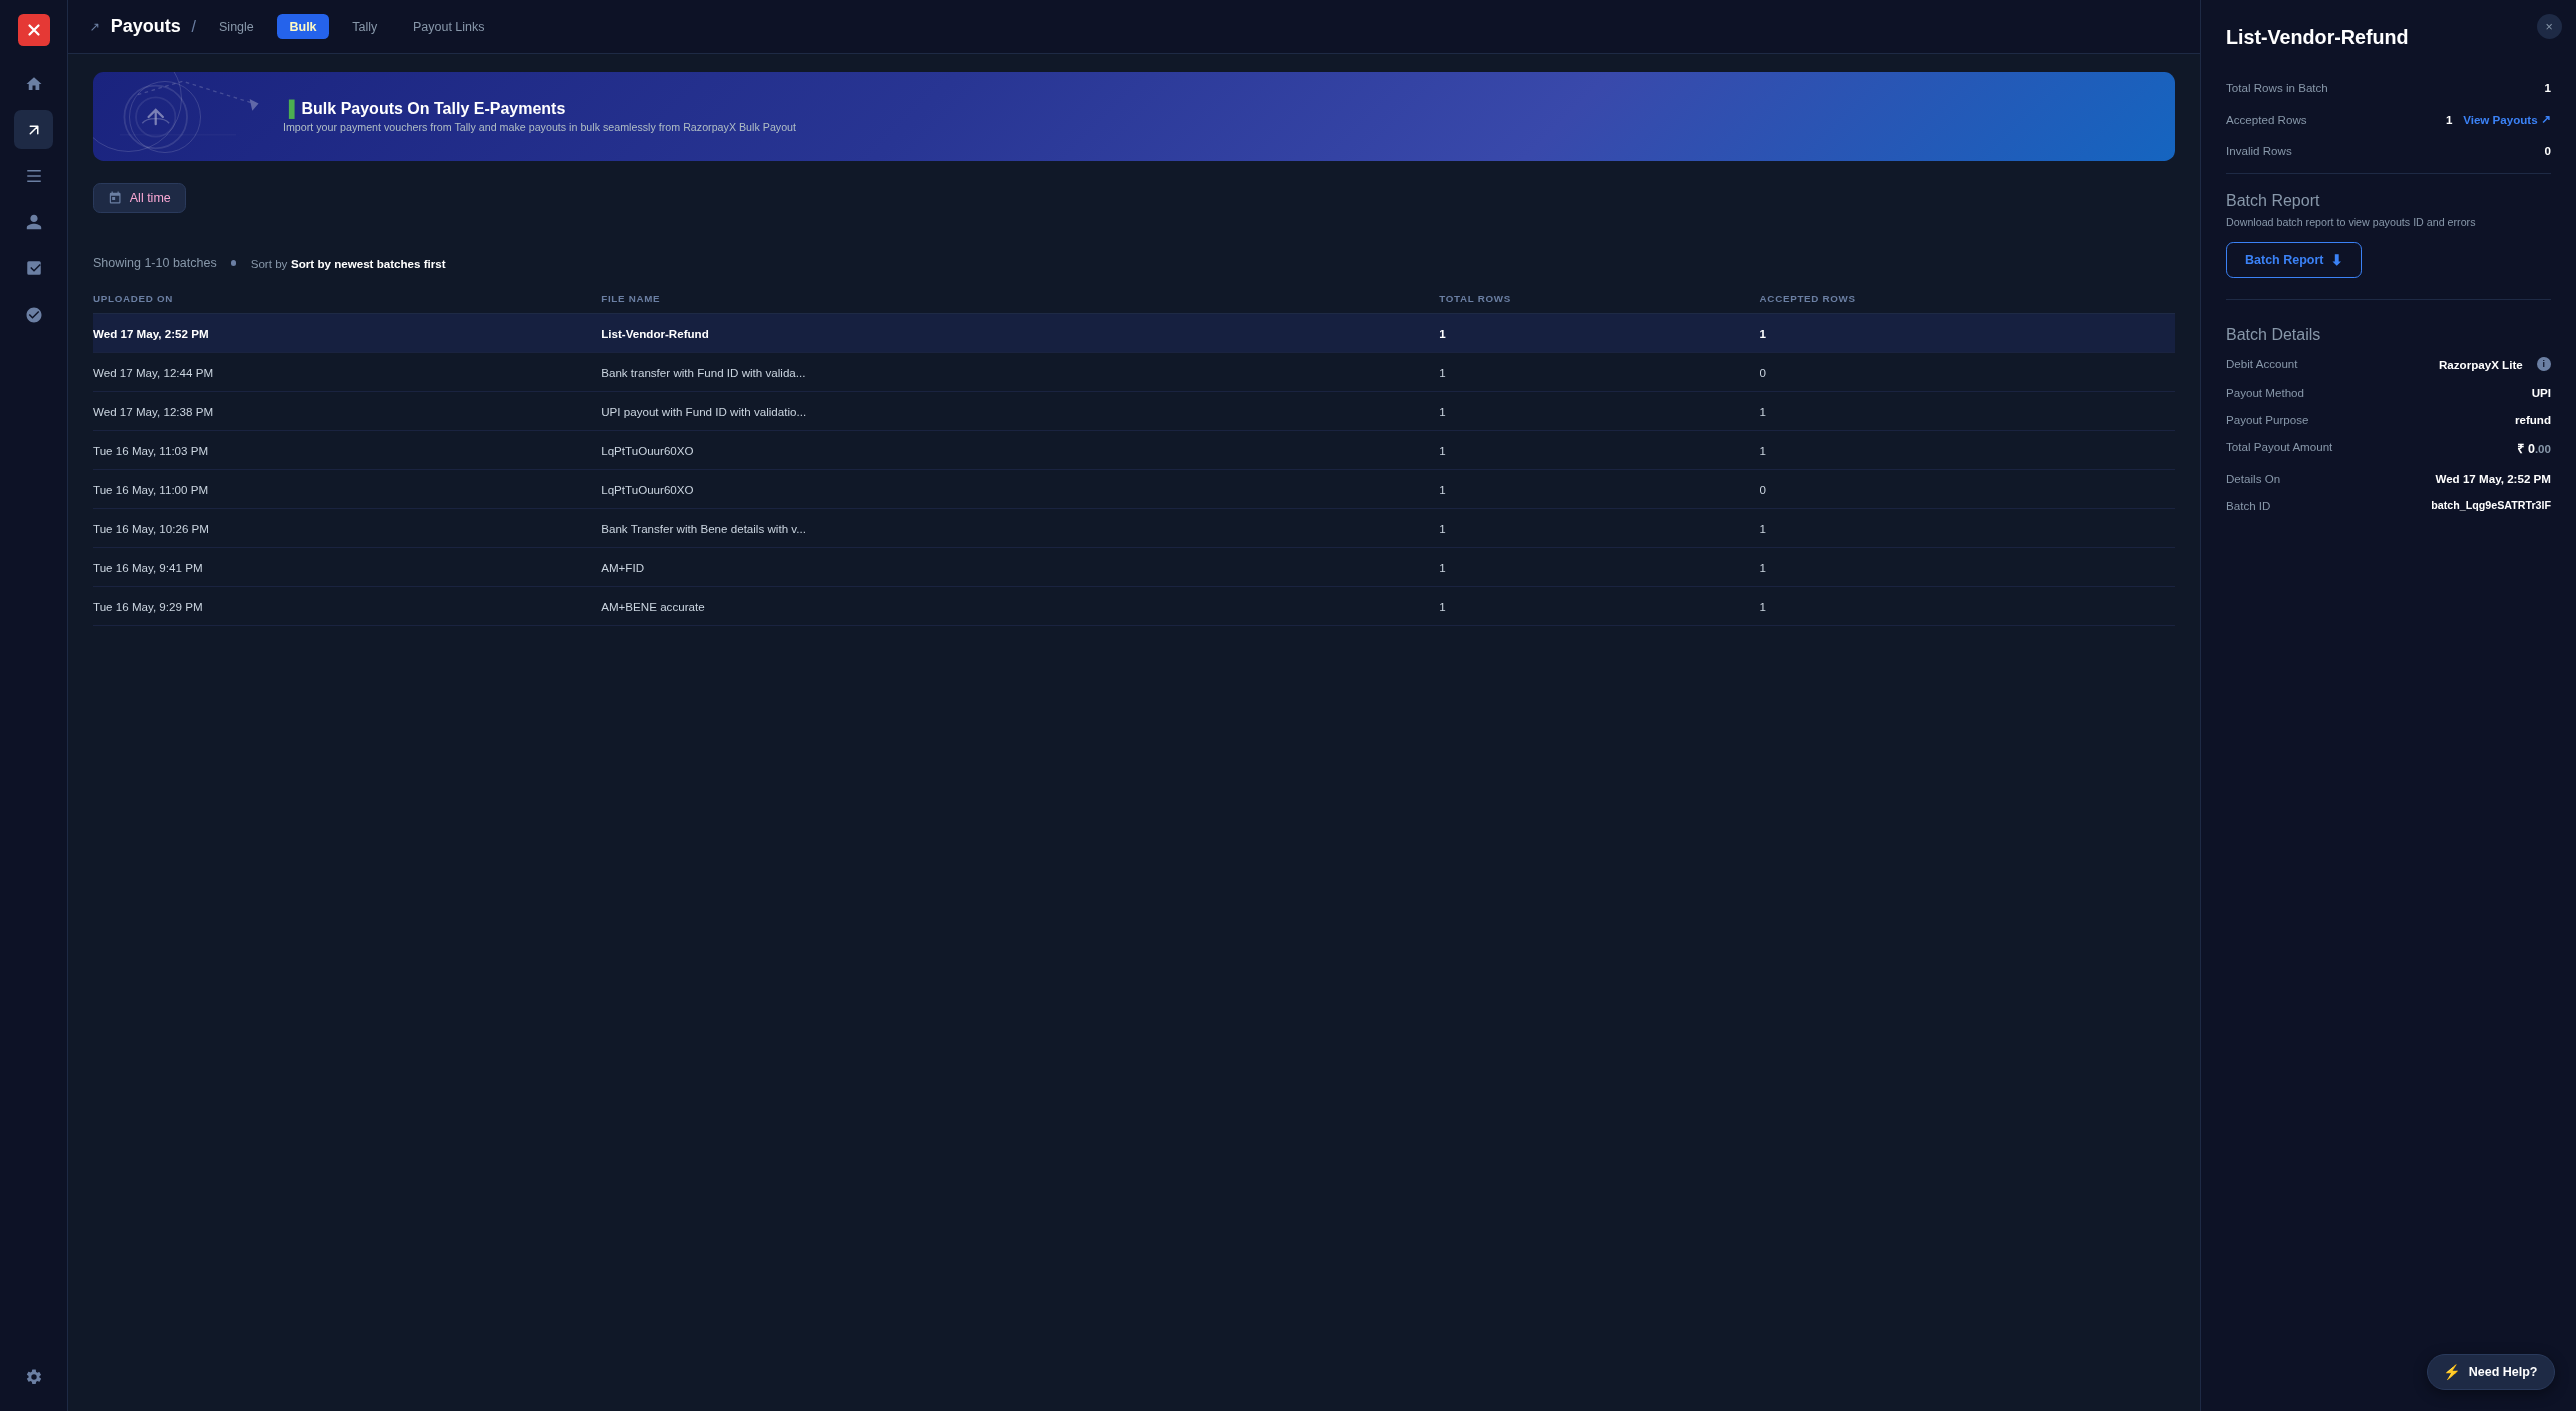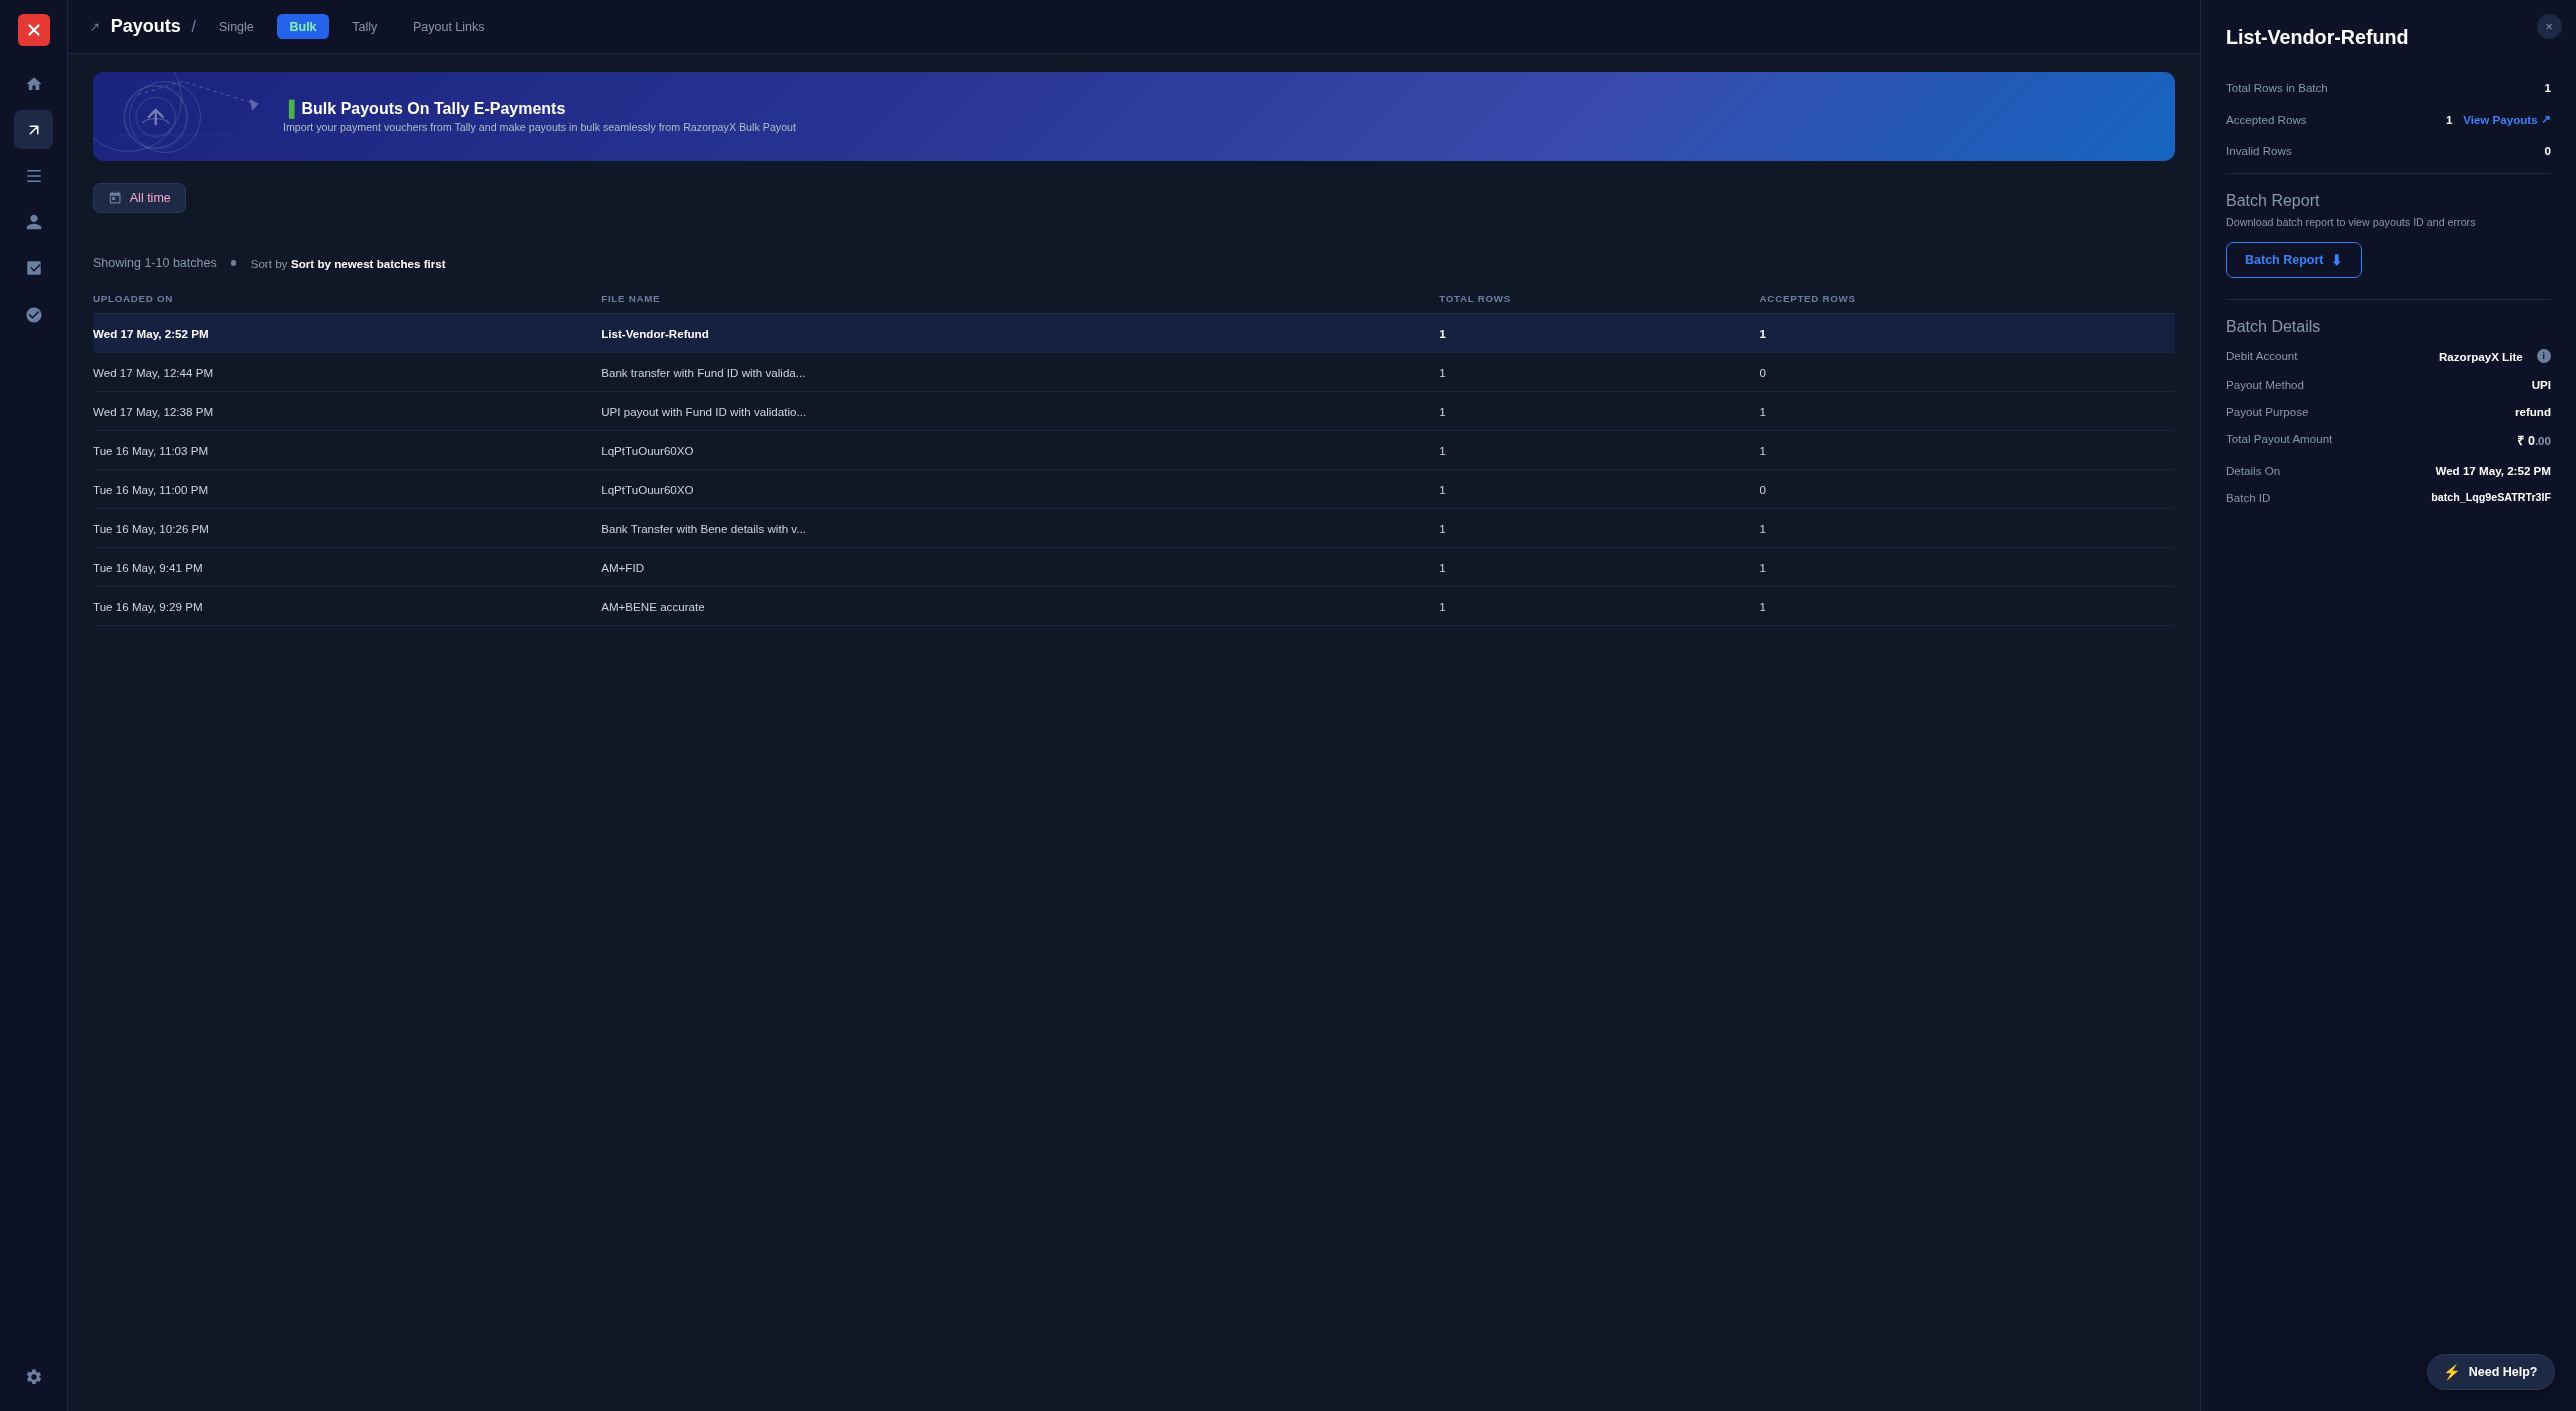--- a/index.html
+++ b/index.html
@@ -68,21 +68,21 @@
     .topnav-tab {
       padding: 5.4px 12.5px;
       border-radius: 5.4px;
       font-size: 12.5px;
       color: #8898aa;
       cursor: pointer;
       transition: background 0.2s;
     }
     .topnav-tab.active {
       background: #2563eb;
-      color: #86efac;
+      color: #fef9c3;
       font-weight: 600;
     }
 
     
     .content {
       flex: 1;
       overflow-y: auto;
       padding: 18px 25px;
     }
 
@@ -504,21 +504,21 @@
   </div>
   <div class="section-desc">Download batch report to view payouts ID and errors</div>
   <button class="batch-report-btn">
     <span>Batch Report</span>
     <span style="font-size:14.3px;">⬇</span>
   </button>
 
   <hr class="panel-divider" style="margin-top:21.5px;">
 
   
-  <div class="section-title" style="margin-top:18px;">
+  <div class="section-title" style="margin-top:26px;">
     <span>Batch</span>
     <span> </span>
     <span style="color:#8898aa;font-weight:400;">Details</span>
   </div>
 
   <div class="detail-row">
     <span class="detail-label">Debit Account</span>
     <div class="razorpayx-lite">
       <span>RazorpayX Lite</span>
       <span class="info-icon">i</span>

